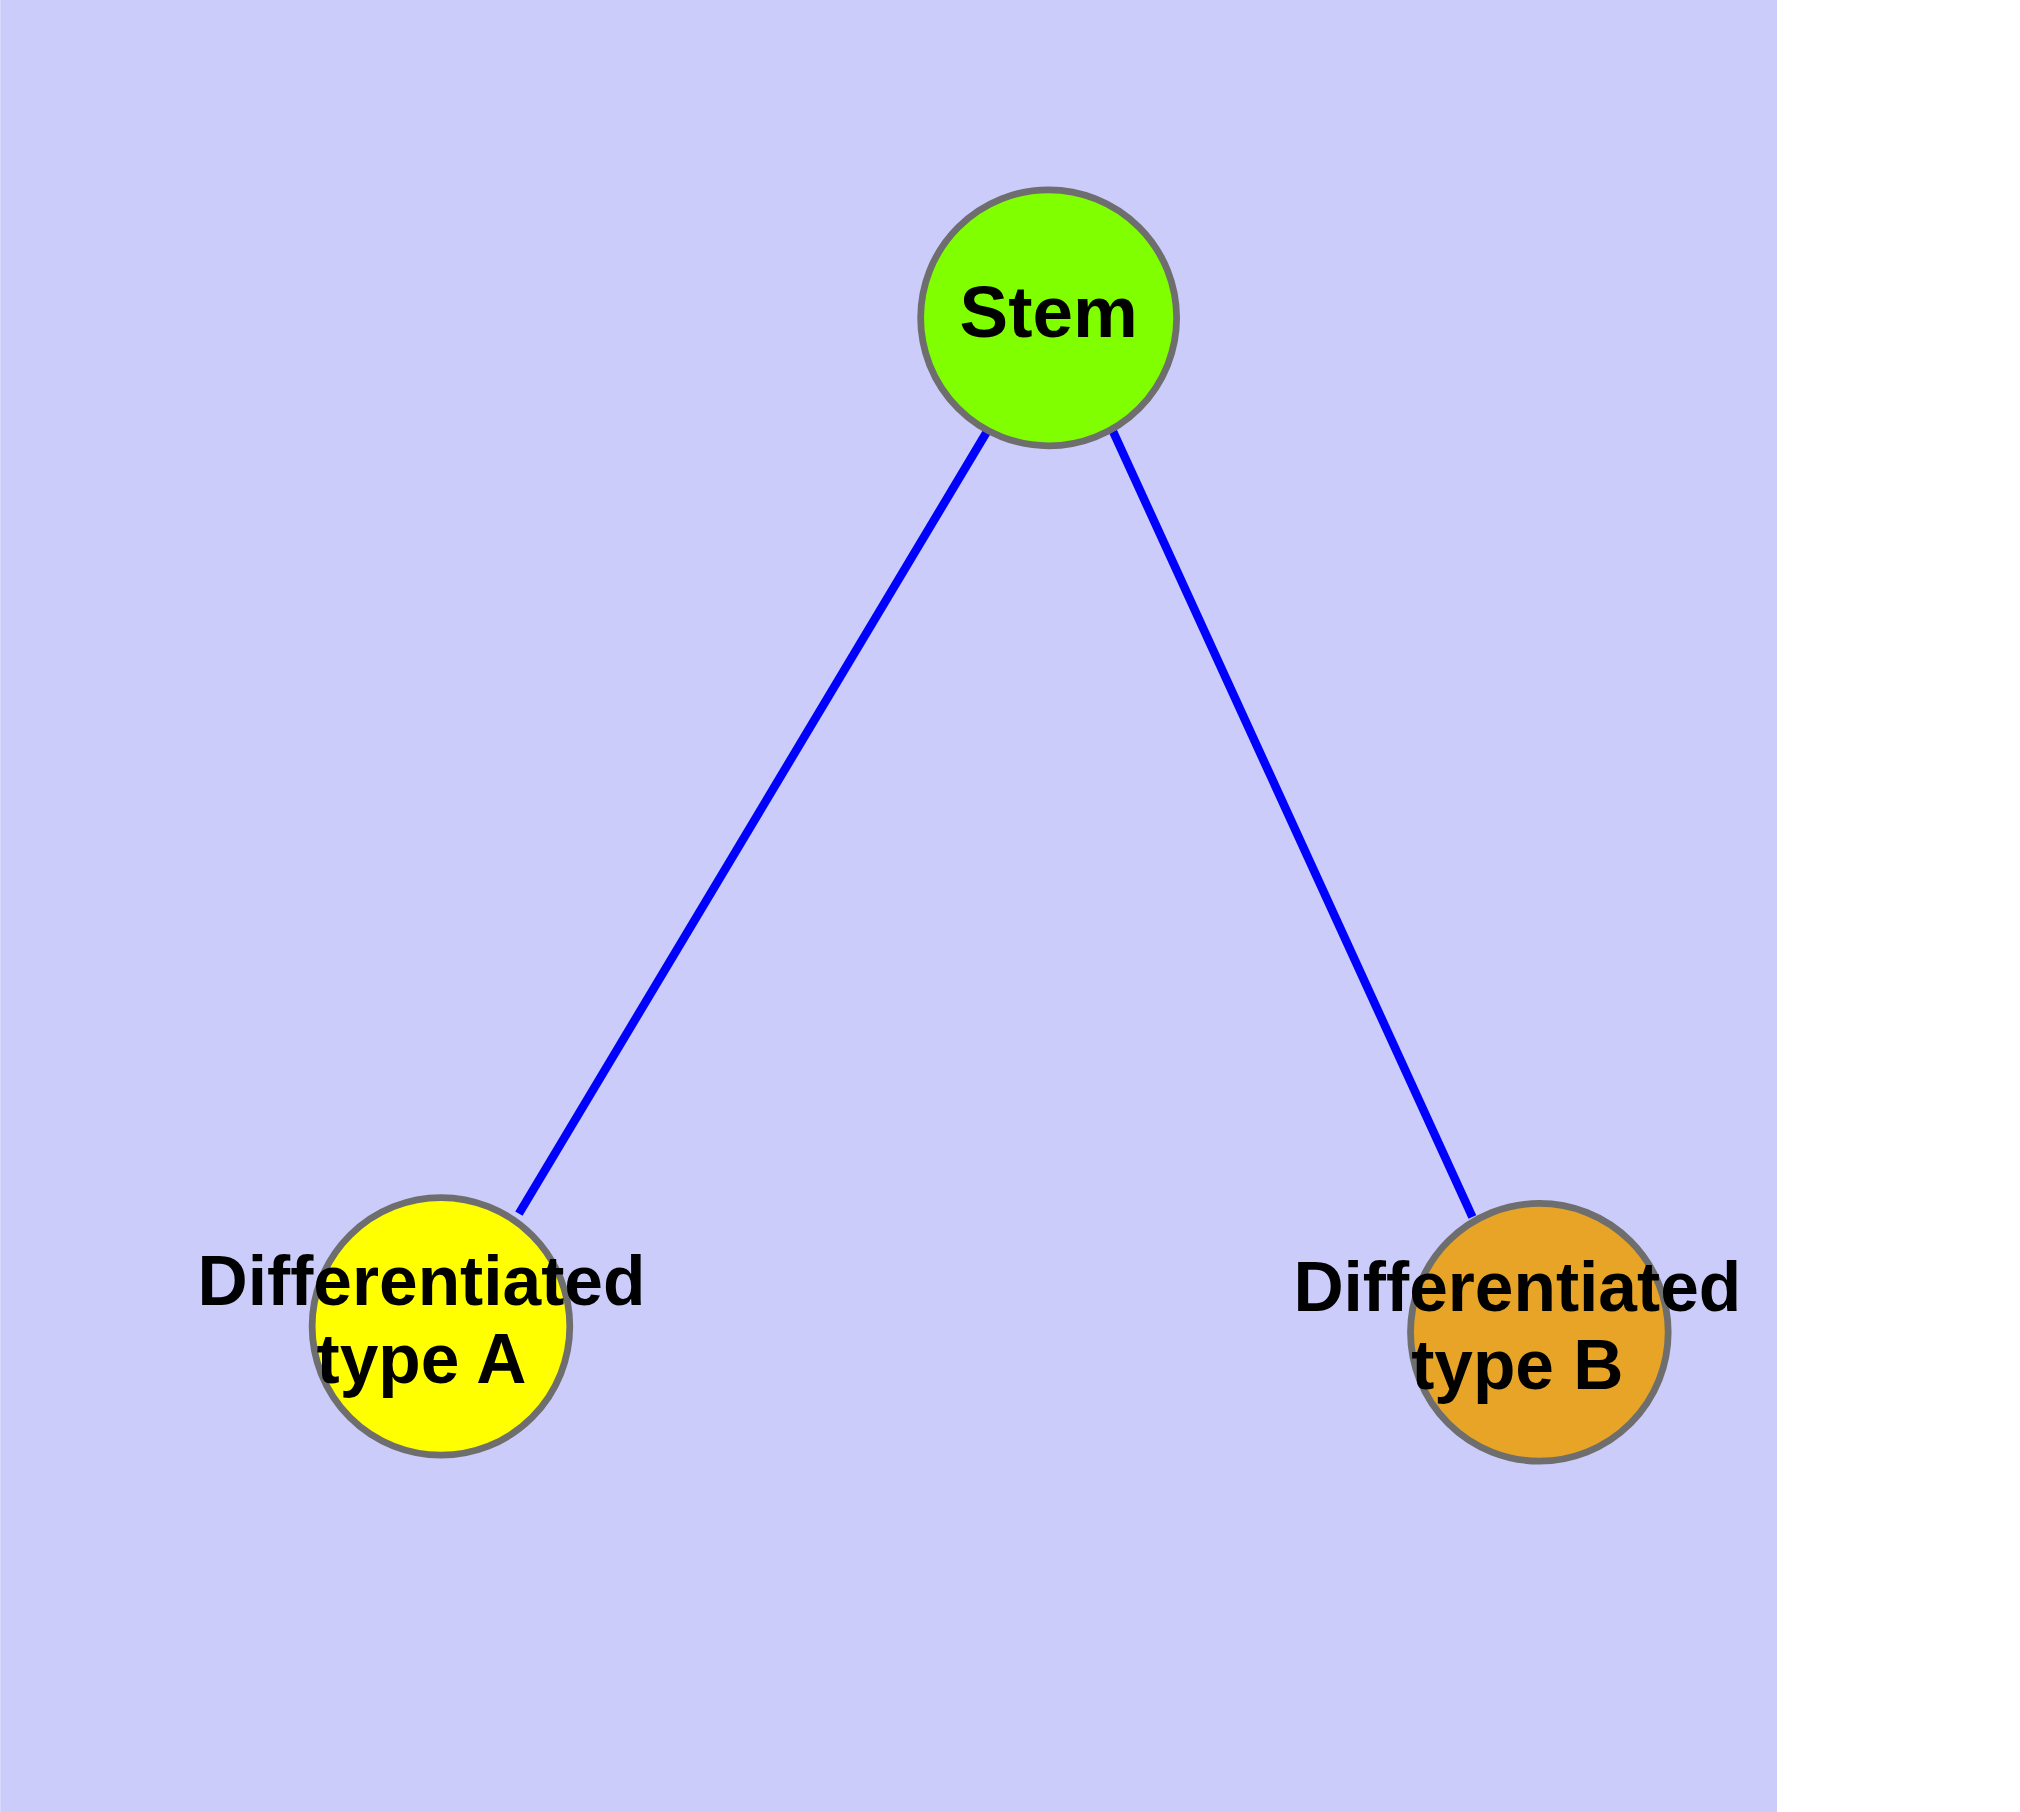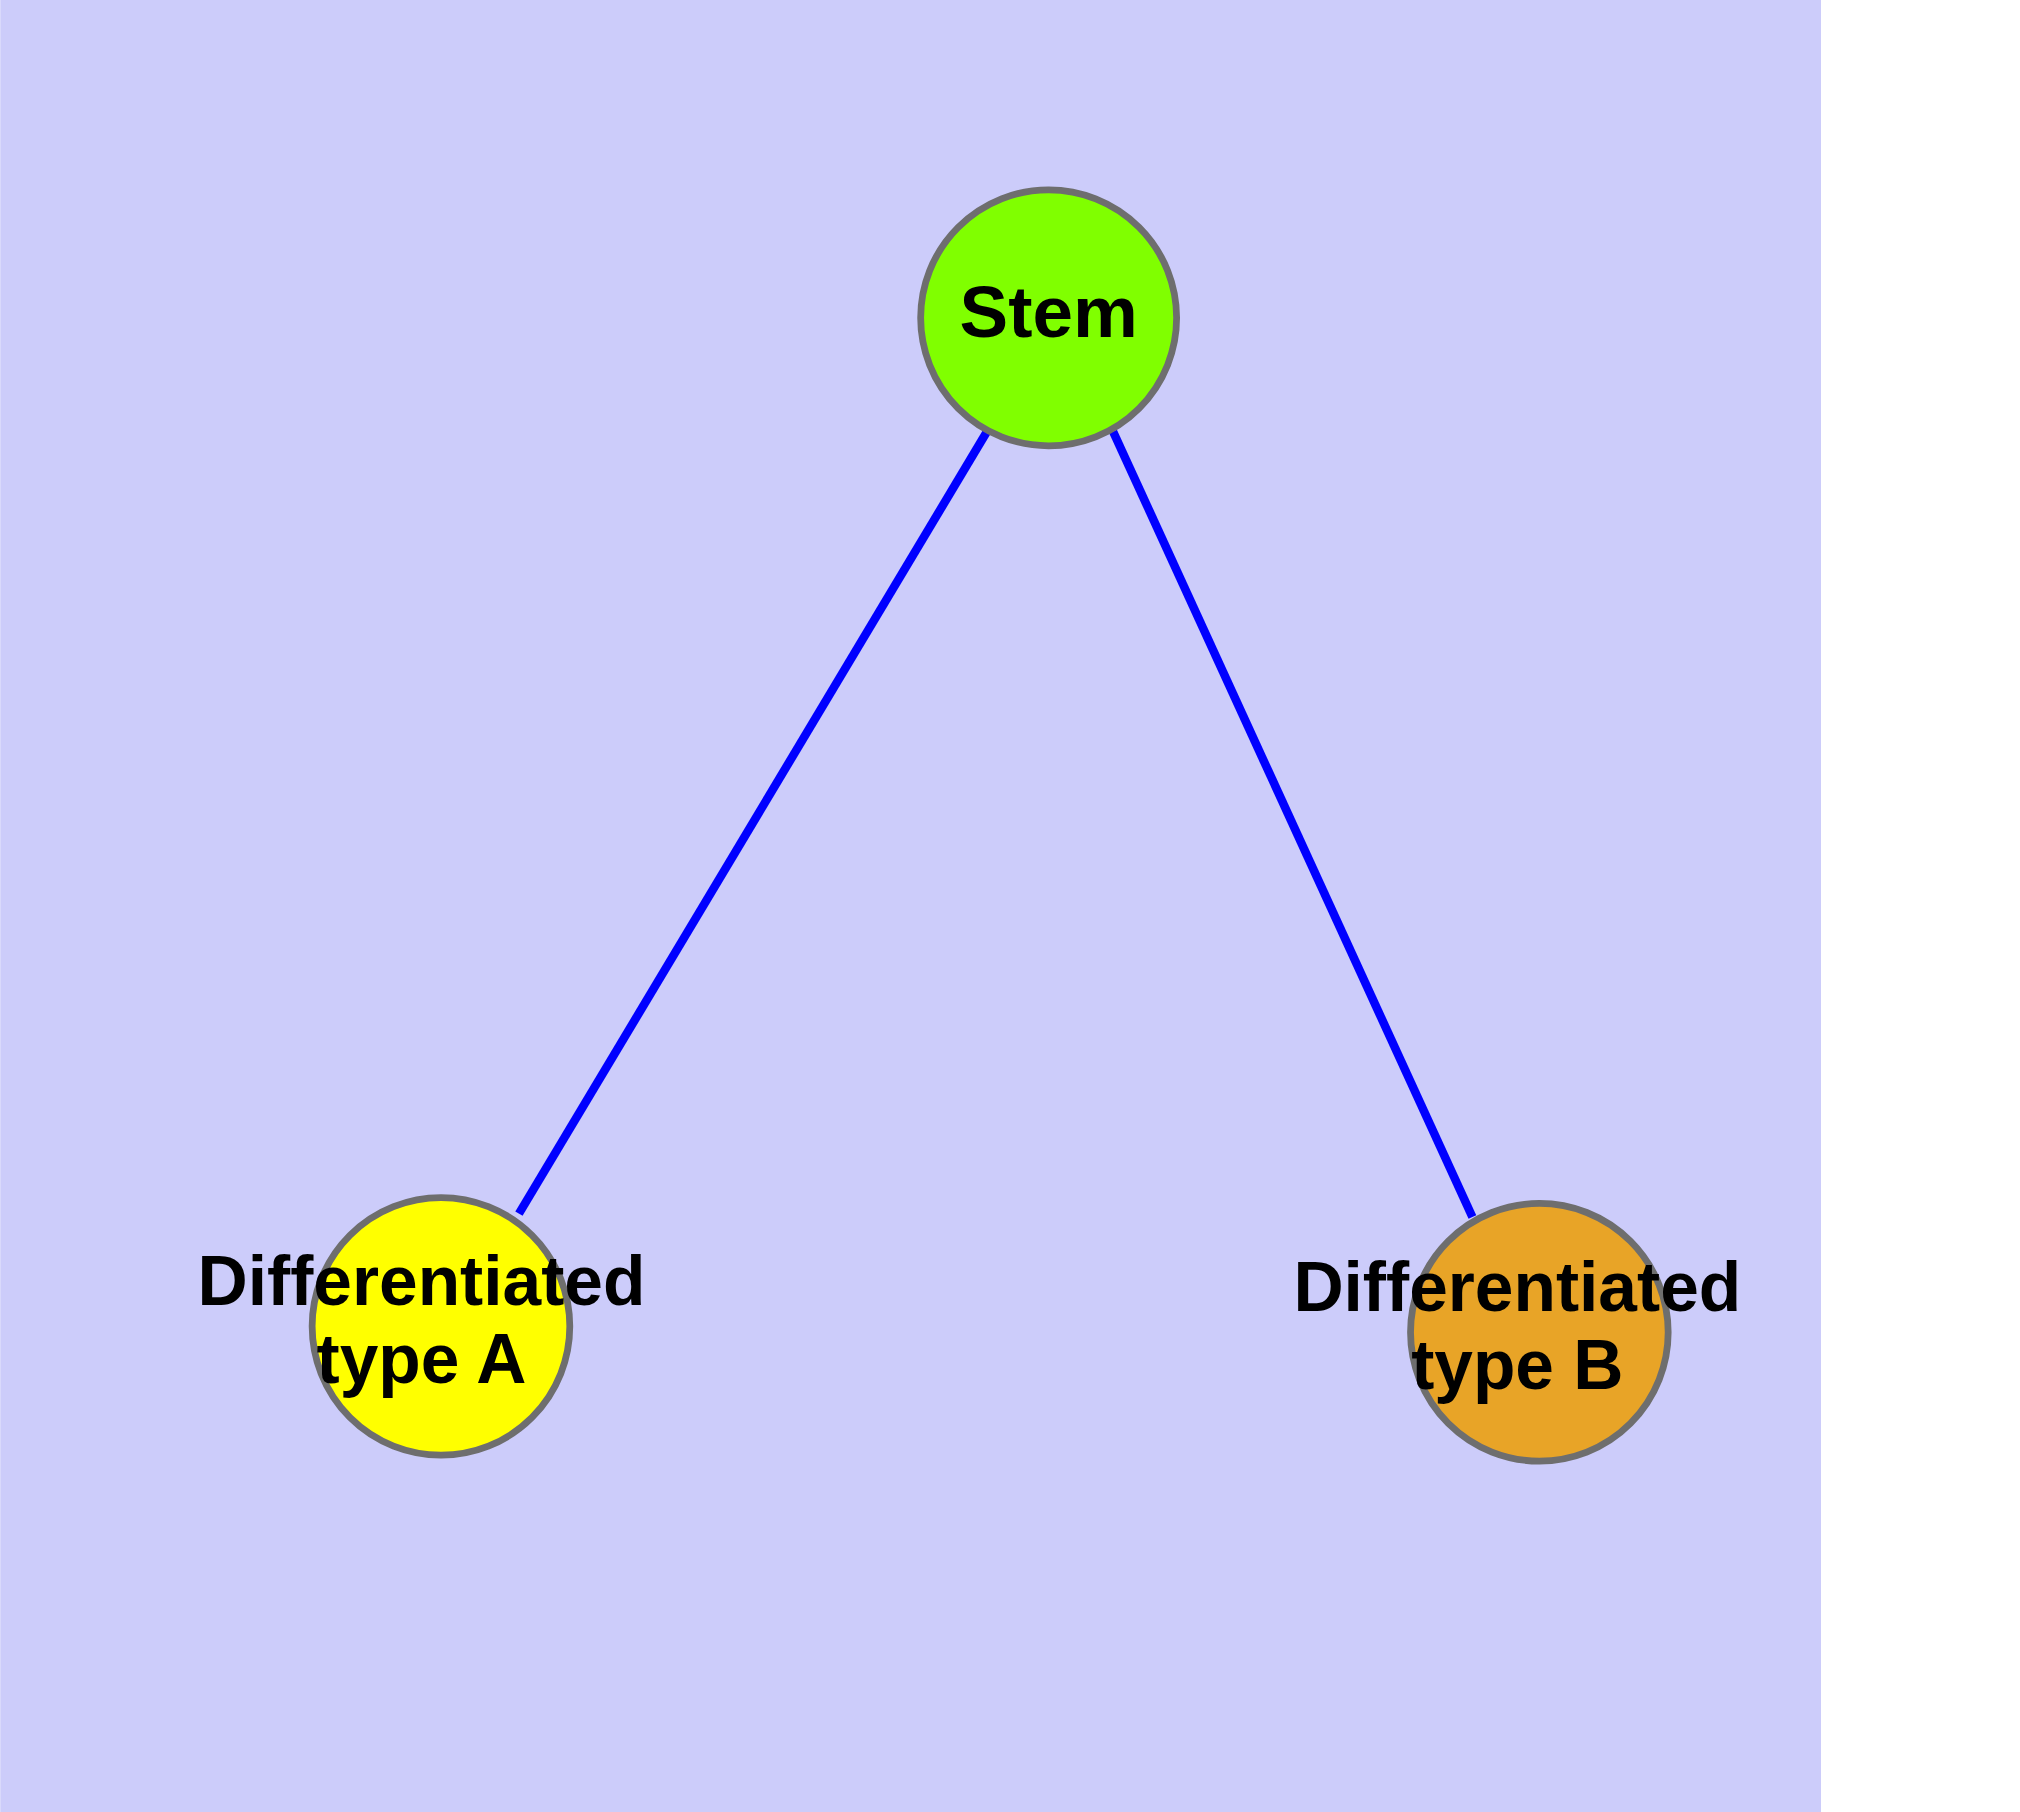--- a/index.html
+++ b/index.html
@@ -27,21 +27,21 @@
     font-family: "Liberation Sans", sans-serif;
     font-weight: bold;
     fill: #000000;
     text-anchor: middle;
     dominant-baseline: middle;
   }
 </style>
 </head>
 <body>
 
-<div id="canvas" style="width: 1777px; height: 1812px; padding-left: 44px;">
+<div id="canvas" style="width: 1777px; height: 1812px;">
   <svg id="graph-svg" viewBox="0 0 2384 2138" preserveAspectRatio="xMidYMid meet" xmlns="http://www.w3.org/2000/svg" style="width: 2021px; height: 1812px;">
 
     <rect id="bg-rect" x="0" y="0" width="2384" height="2138" fill="#ccccfa"></rect>
 
     <g id="edges-layer">
         <line x1="1165" y1="508" x2="612" y2="1432" stroke="#0000ff" stroke-width="10" stroke-linecap="butt"></line>
         <line x1="1313" y1="509" x2="1737" y2="1436" stroke="#0000ff" stroke-width="10" stroke-linecap="butt"></line>
       </g>
     <g id="nodes-layer">
         <g>

